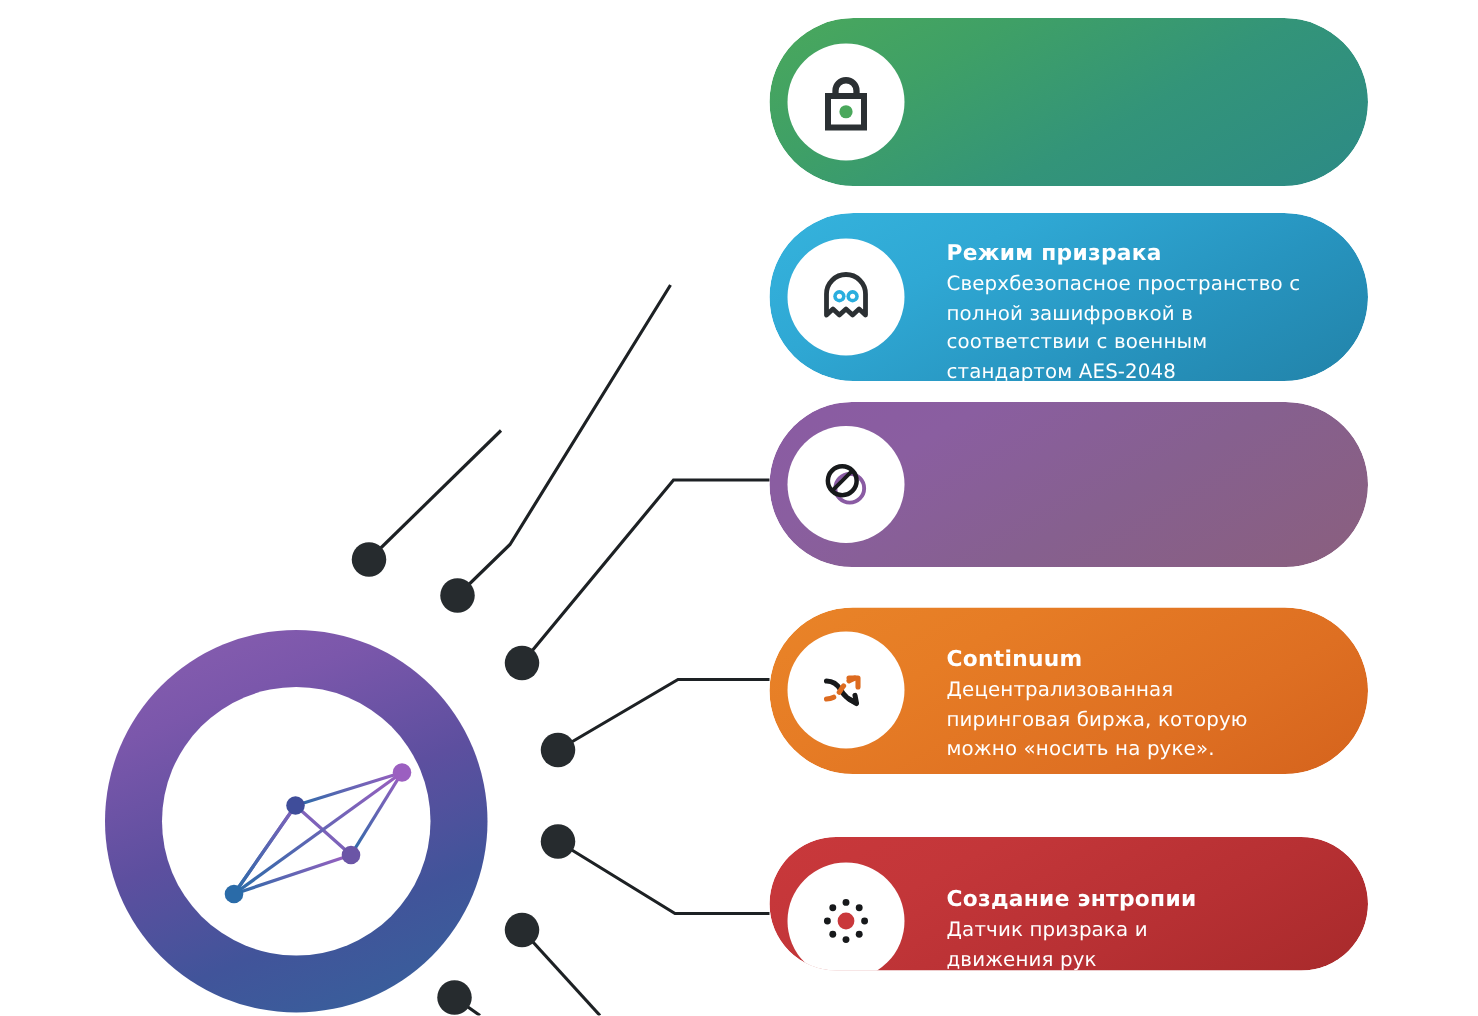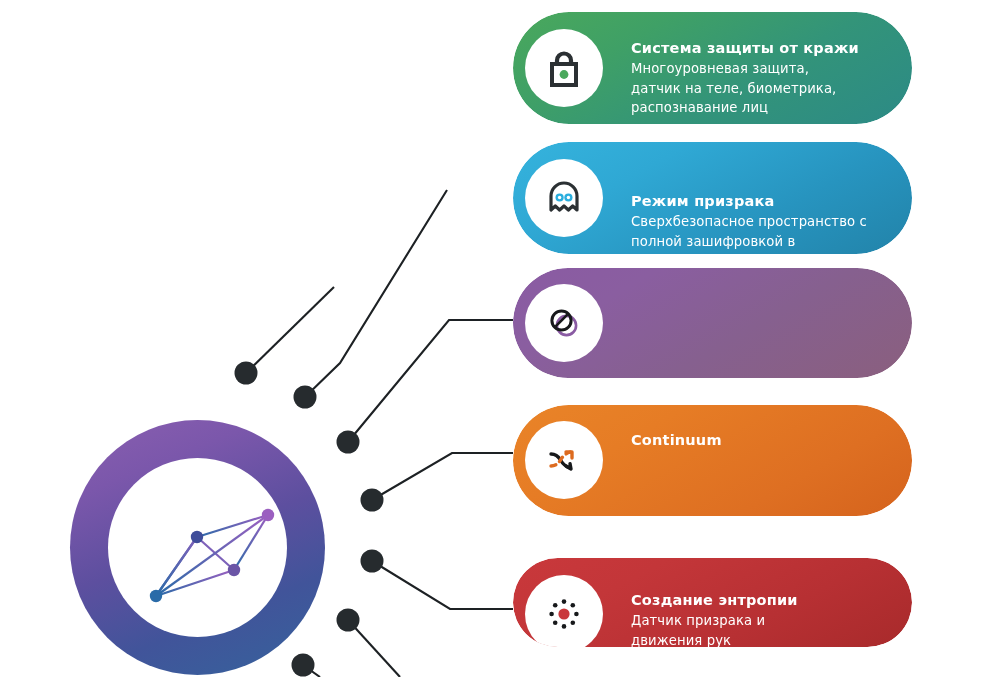--- a/index.html
+++ b/index.html
@@ -148,40 +148,34 @@
 
 <div class="card c1" style="top:12px; height:112px;">
   <div class="card-inner"></div>
   <div class="icon-badge" style="left:12px; top:17px; width:78px; height:78px;">
     <svg width="38" height="40" viewBox="0 0 38 40">
       <path d="M12 17 V12.5 a7 7 0 0 1 14 0 V17" fill="none" stroke="#2b3033" stroke-width="4.2"></path>
       <rect x="7" y="16" width="24" height="21" fill="none" stroke="#2b3033" stroke-width="4"></rect>
       <circle cx="19" cy="26.5" r="4.4" fill="#4aa85c"></circle>
     </svg>
   </div>
-  <div class="card-text" style="left:118px; top:27px; width:268px;">
-    <p class="card-title">Система защиты от кражи</p>
-    <p class="card-desc">Многоуровневая защита,
-датчик на теле, биометрика,
-распознавание лиц</p>
-  </div>
 </div>
 
 <div class="card c2" style="top:142px; height:112px;">
   <div class="card-inner"></div>
   <div class="icon-badge" style="left:12px; top:17px; width:78px; height:78px;">
     <svg width="38" height="40" viewBox="0 0 38 40">
       <path d="M6 32 V18 a13 13 0 0 1 26 0 V32 l-4.3 -4 -4.3 4 -4.4 -4 -4.4 4 -4.3 -4 Z" fill="none" stroke="#2b3033" stroke-width="3.2" stroke-linejoin="round"></path>
       <circle cx="14.6" cy="19.5" r="4.1" fill="#2aaede"></circle>
       <circle cx="23.4" cy="19.5" r="4.1" fill="#2aaede"></circle>
       <circle cx="14.6" cy="19.5" r="1.7" fill="#ffffff"></circle>
       <circle cx="23.4" cy="19.5" r="1.7" fill="#ffffff"></circle>
     </svg>
   </div>
-  <div class="card-text" style="left:118px; top:18px; width:272px;margin-top:32px;">
+  <div class="card-text" style="left:118px; top:18px; width:272px;">
     <p class="card-title">Режим призрака</p>
     <p class="card-desc">Сверхбезопасное пространство с
 полной зашифровкой в
 соответствии с военным
 стандартом AES-2048</p>
   </div>
 </div>
 
 <div class="card c3" style="top:268px; height:110px;">
   <div class="card-inner"></div>
@@ -201,20 +195,23 @@
   <div class="icon-badge" style="left:12px; top:16px; width:78px; height:78px;">
     <svg width="40" height="40" viewBox="0 0 40 40">
       <path d="M7 14 q6 0 9.5 6 t9.5 8" fill="none" stroke="#17191b" stroke-width="3.4" stroke-linecap="round"></path>
       <path d="M22 26 l5 3 -1 -5.4" fill="none" stroke="#17191b" stroke-width="3.4" stroke-linecap="round" stroke-linejoin="round"></path>
       <path d="M7 26 q6 0 9.5 -6 t9.5 -8" fill="none" stroke="#dd6b1f" stroke-width="3.4" stroke-linecap="round" stroke-dasharray="5 5"></path>
       <path d="M22 12 h6 v6" fill="none" stroke="#dd6b1f" stroke-width="3.4" stroke-linecap="round" stroke-linejoin="round"></path>
     </svg>
   </div>
   <div class="card-text" style="left:118px; top:26px; width:272px;">
     <p class="card-title">Continuum</p>
+    <p class="card-desc">Децентрализованная
+пиринговая биржа, которую
+можно «носить на руке».</p>
   </div>
 </div>
 
 <div class="card c5" style="top:558px; height:89px;">
   <div class="card-inner"></div>
   <div class="icon-badge" style="left:12px; top:17px; width:78px; height:78px;">
     <svg width="40" height="40" viewBox="0 0 40 40">
       <circle cx="20" cy="20" r="5.6" fill="#c9383b"></circle>
       <g fill="#17191b">
         <circle cx="20" cy="7.6" r="2.3"></circle>

